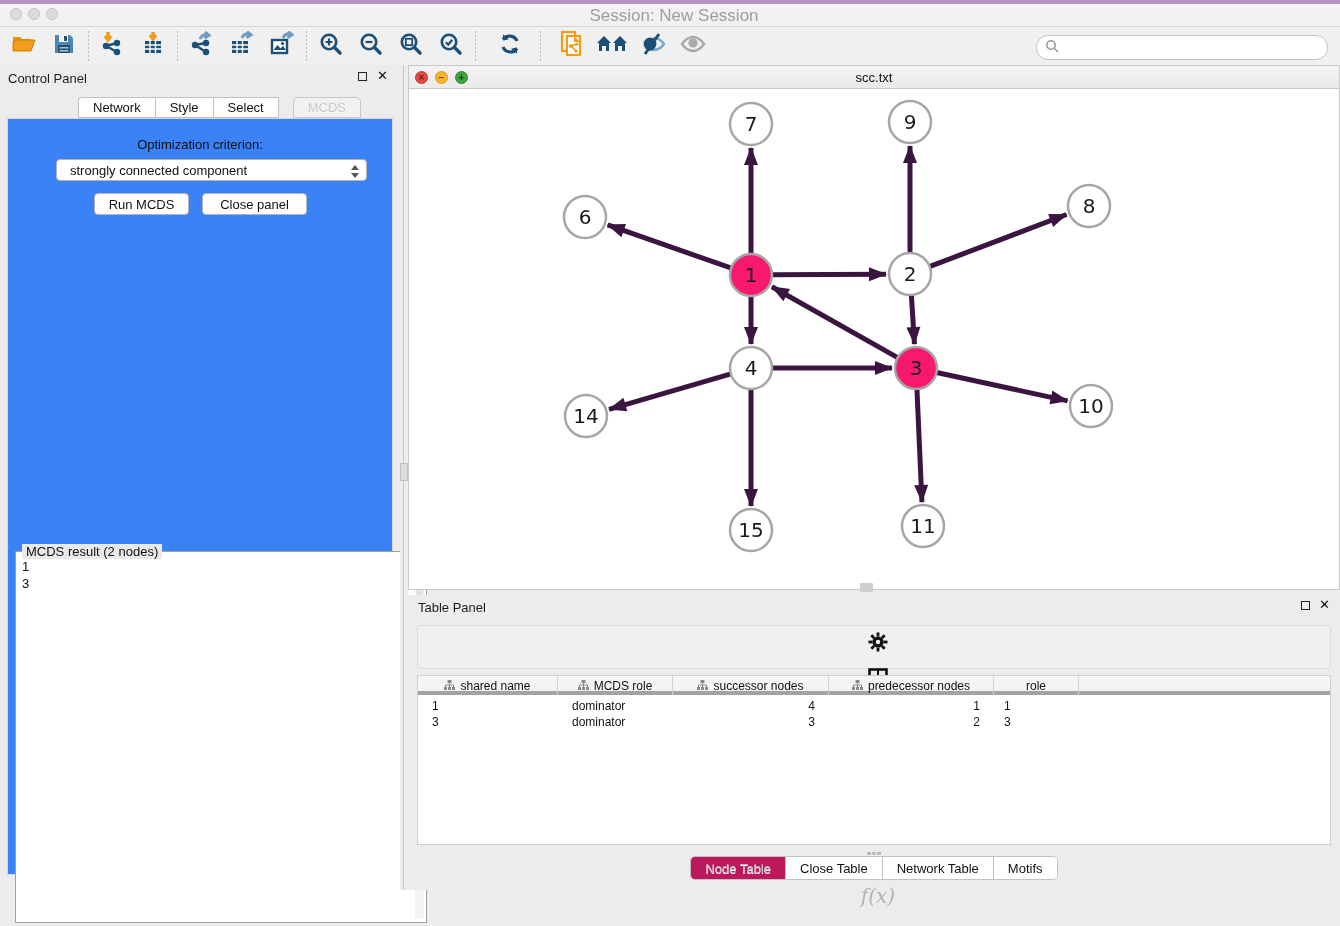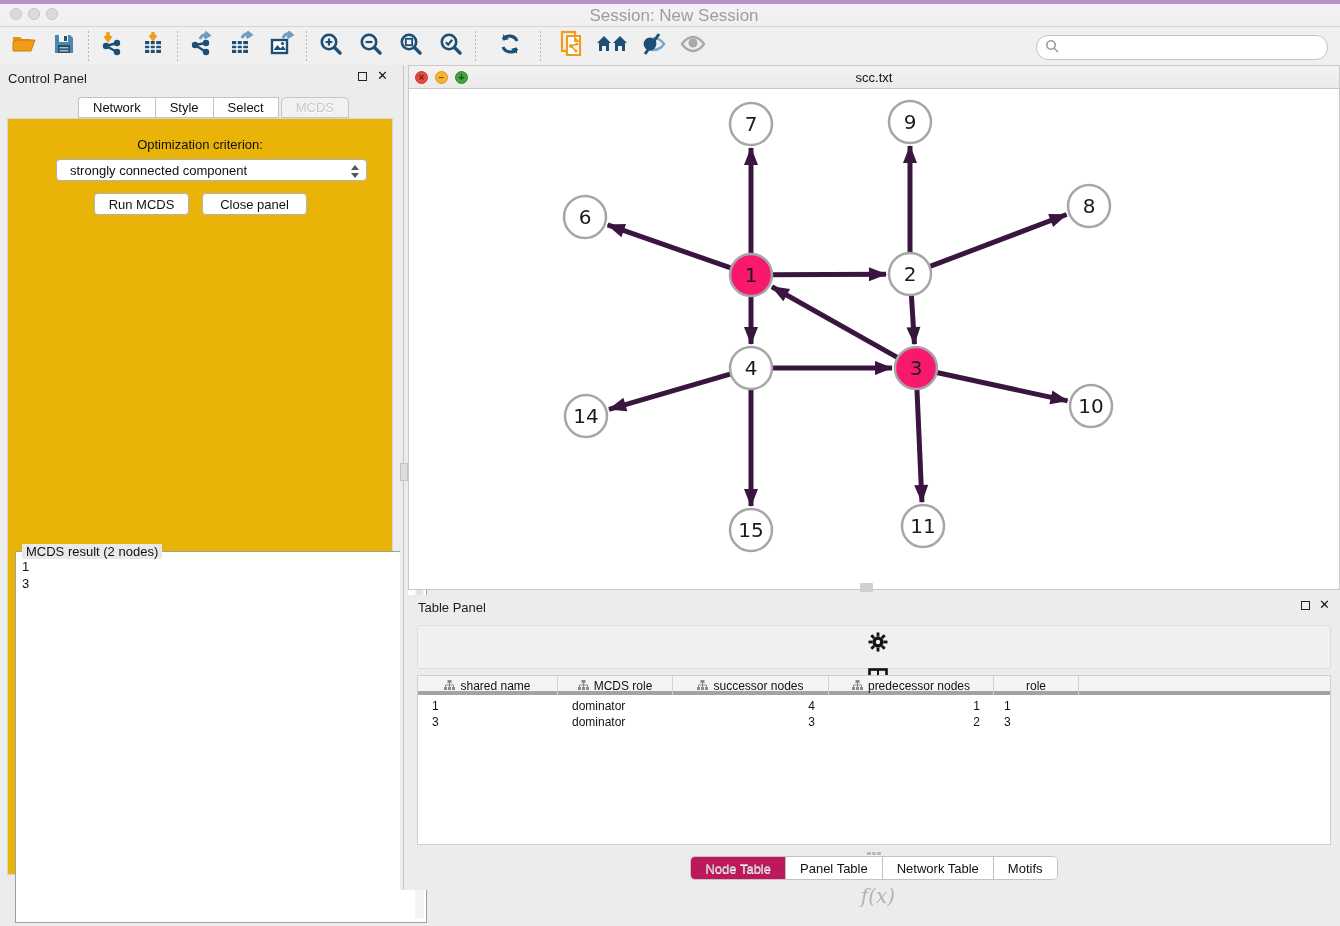--- a/index.html
+++ b/index.html
@@ -33,21 +33,21 @@
   .float-icon{position:absolute;top:7px;width:9px;height:9px;border:1.5px solid #222;box-sizing:border-box;}
   .close-x{position:absolute;top:4px;font-size:13px;font-weight:bold;color:#111;line-height:14px;}
 
   .cp-tabs{position:absolute;left:78px;top:32px;height:21px;display:flex;font-size:13px;}
   .cp-tab{background:#ffffff;border:1px solid #c2c2c2;border-right:none;
     padding:0 14px;display:flex;align-items:center;color:#111;}
   .cp-tab:first-child{border-radius:3px 0 0 0;}
   .cp-tab.sel{background:#f1f1f1;border:1px solid #c6c6c6;border-radius:5px 5px 0 0;
     color:#c8c8c8;text-shadow:0 1px 0 #fff;}
   .cp-body{position:absolute;left:7px;top:53px;width:386px;height:757px;
-    background:#eab308;border:1px solid #d6d6d6;box-sizing:border-box;}
+    background:#3b82f6;border:1px solid #d6d6d6;box-sizing:border-box;}
 
   .opt-label{position:absolute;left:0;top:18px;width:100%;text-align:center;font-size:13px;color:#111;}
   .cp-select{position:absolute;left:48px;top:40px;width:311px;height:22px;background:#ffffff;
     border:1px solid #b3b3b3;border-radius:4px;display:flex;align-items:center;
     font-size:13px;color:#111;box-sizing:border-box;padding-left:13px;}
   .sel-steppers{position:absolute;right:7px;top:2px;display:flex;flex-direction:column;align-items:center;}
   .chev{width:0;height:0;border-left:4px solid transparent;border-right:4px solid transparent;}
   .chev.up{border-bottom:5px solid #555;margin-bottom:3px;}
   .chev.down{border-top:5px solid #555;}
   .cp-btn{position:absolute;top:74px;height:22px;background:#ffffff;border:1px solid #b3b3b3;
@@ -306,21 +306,21 @@
   <div class="control-panel">
     <div class="panel-header">
       <span class="panel-title">Control Panel</span>
       <span class="float-icon" style="right:33px"></span>
       <span class="close-x" style="right:12px">✕</span>
     </div>
     <div class="cp-tabs">
       <div class="cp-tab">Network</div>
       <div class="cp-tab">Style</div>
       <div class="cp-tab" style="border-right:1px solid #c2c2c2">Select</div>
-      <div class="cp-tab sel" style="margin-left:2px">MCDS</div>
+      <div class="cp-tab sel" style="margin-left:14px">MCDS</div>
     </div>
     <div class="cp-body">
       <div class="opt-label">Optimization criterion:</div>
       <div class="cp-select">
         <span>strongly connected component</span>
         <span class="sel-steppers" style="top:5px">
           <span class="chev up"></span>
             <span class="chev down"></span>
         </span>
       </div>
@@ -575,21 +575,21 @@
         <div class="t-cell" style="width:115px">dominator</div>
         <div class="t-cell right" style="width:156px">3</div>
         <div class="t-cell right" style="width:165px">2</div>
         <div class="t-cell" style="width:85px;padding-left:10px">3</div>
       </div>
     </div>
 
     <div class="tp-tabs">
       <div class="tp-tabgroup">
         <div class="tp-tab sel">Node Table</div>
-        <div class="tp-tab">Panel Table</div>
+        <div class="tp-tab">Close Table</div>
         <div class="tp-tab">Network Table</div>
         <div class="tp-tab">Motifs</div>
       </div>
     </div>
   </div>
 
 
 </div>
 
 </body></html>

